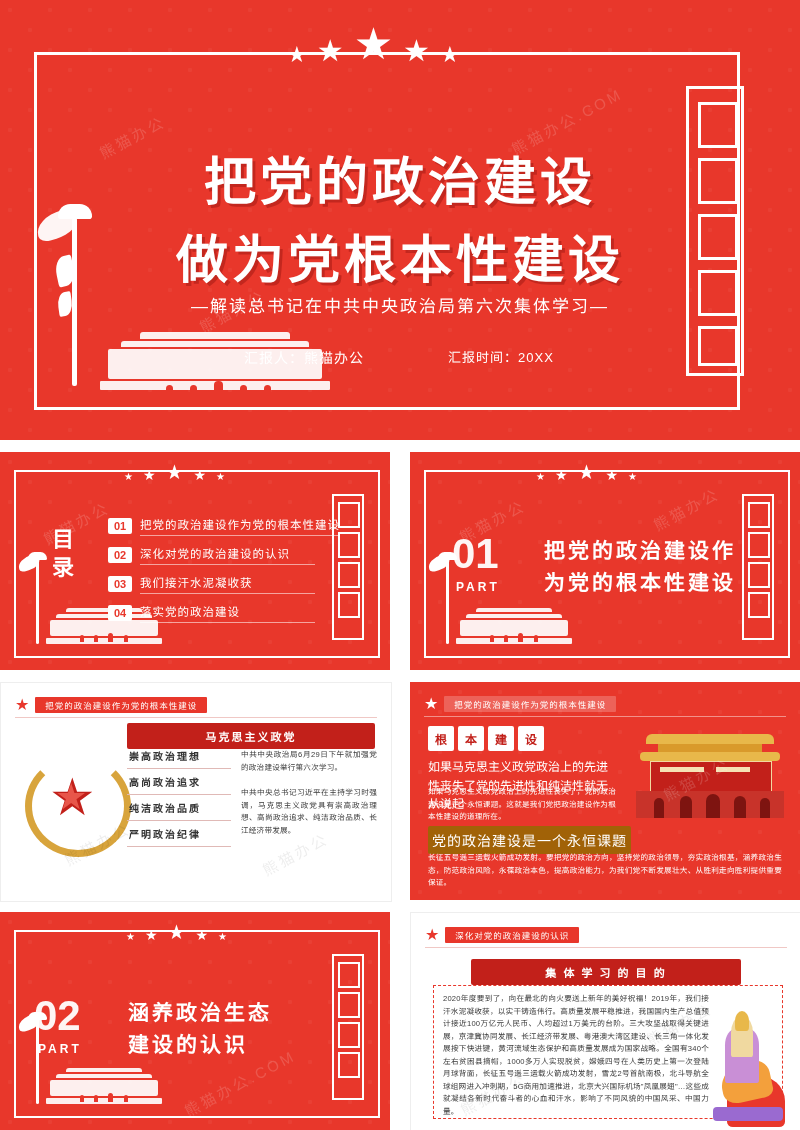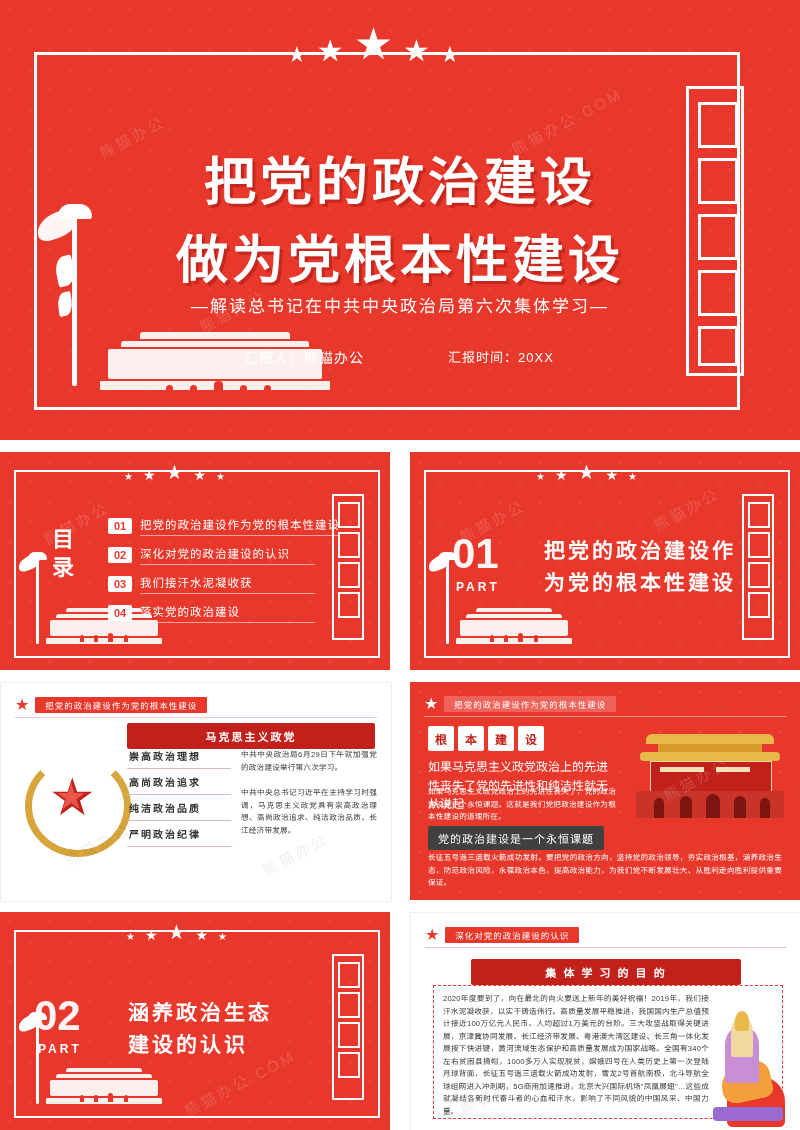--- a/index.html
+++ b/index.html
@@ -54,21 +54,21 @@
   .part-num{position:absolute;color:rgba(255,255,255,.95);font-weight:bold;line-height:.85;}
   .part-word{position:absolute;color:#fff;letter-spacing:3px;font-weight:bold;}
 
   
   .hdr{position:absolute;display:flex;align-items:center;gap:6px;}
   .hdr .t{font-size:8.5px;color:#e8372b;background:#f7d9d6;padding:2px 10px;letter-spacing:1px;border-radius:1px;}
   .hdr .t.red{background:#e8372b;color:#fff;}
 
   .redbar{background:#c2201a;color:#fff;text-align:center;font-size:11px;font-weight:bold;
       letter-spacing:2px;padding:5px 0;border-radius:2px;}
-  .pill{background:#404040;color:#fff;font-size:11px;padding:4px 10px;border-radius:2px;display:inline-block;letter-spacing:1px;}
+  .pill{background:#a16207;color:#fff;font-size:14px;padding:4px 4px;border-radius:2px;display:inline-block;letter-spacing:1px;}
   .body-txt{font-size:7.6px;line-height:1.65;color:#3a3a3a;letter-spacing:.2px;text-align:justify;}
   .body-txt.white{color:#fff;}
 
   .kw{font-size:10px;color:#333;letter-spacing:2px;font-weight:bold;border-bottom:1px solid #e0b9b6;padding:5px 2px;}
 
   .dash-box{border:1px dashed #e8372b;}
 </style>
 </head>
 <body>
 

